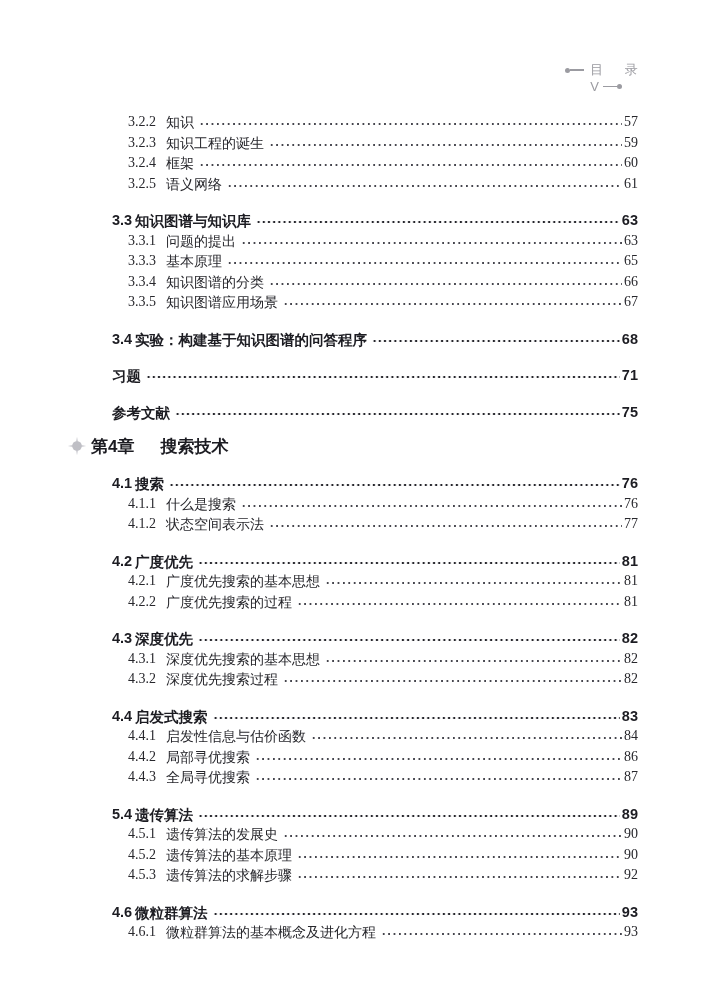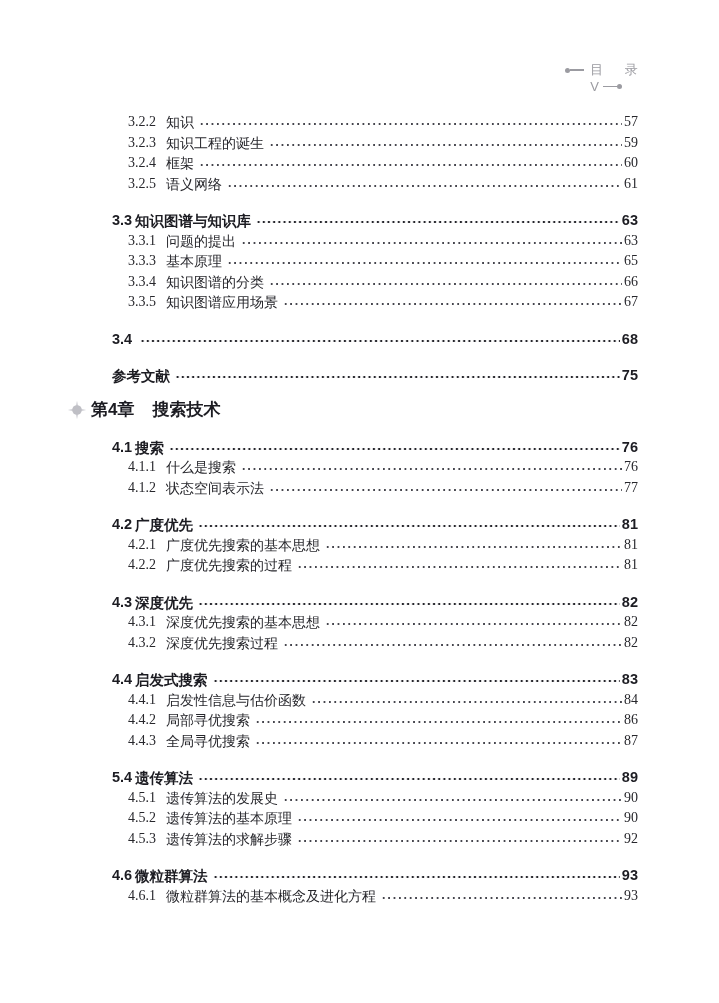--- a/index.html
+++ b/index.html
@@ -50,21 +50,21 @@
     background-size: 5.2px 12px;
   }
   
   .chapter {
     display: flex; align-items: center;
     margin: 9px 0 6px -45px; height: 26px;
     font-family: "Liberation Sans", "DejaVu Sans", sans-serif;
     font-weight: 700; font-size: 17px; color: #1c1c22; white-space: nowrap;
   }
   .chapter-icon { width: 20px; height: 20px; margin-right: 4px; display: inline-flex; }
-  .chapter-num { margin-right: 18px; }
+  .chapter-num { margin-right: 26px; }
 </style>
 </head>
 <body>
 
 <div class="running-header">
   <span class="h-deco">
     <span class="h-dot"></span>
     <span class="h-line"></span>
     <span class="h-title">目 录</span>
   </span>
@@ -136,24 +136,31 @@
 
   <div class="row l3">
     <span class="num">3.3.5</span>
     <span class="title">知识图谱应用场景</span>
     <span class="leader"></span>
     <span class="pg">67</span>
   </div>
 
   <div class="row l2">
     <span class="num">3.4</span>
+    <span class="title">实验：构建基于知识图谱的问答程序</span>
     <span class="leader"></span>
     <span class="pg">68</span>
   </div>
 
+  <div class="row plain">
+
+    <span class="title">习题</span>
+    <span class="leader"></span>
+    <span class="pg">71</span>
+  </div>
 
   <div class="row plain">
 
     <span class="title">参考文献</span>
     <span class="leader"></span>
     <span class="pg">75</span>
   </div>
 
   <div class="chapter">
     <span class="chapter-icon">

